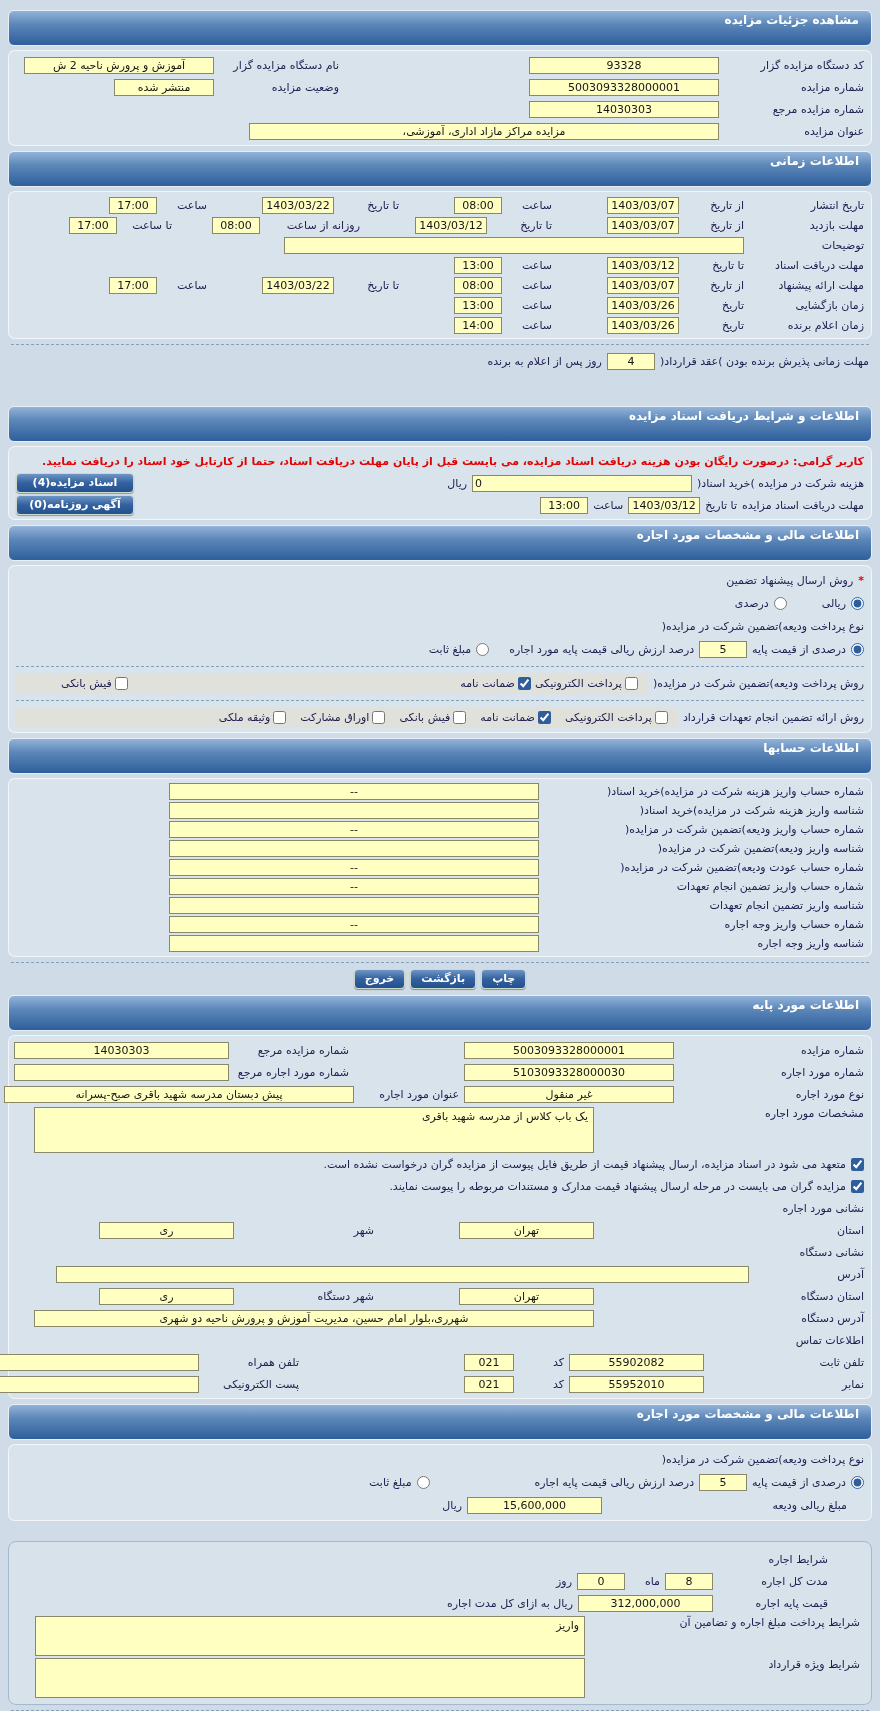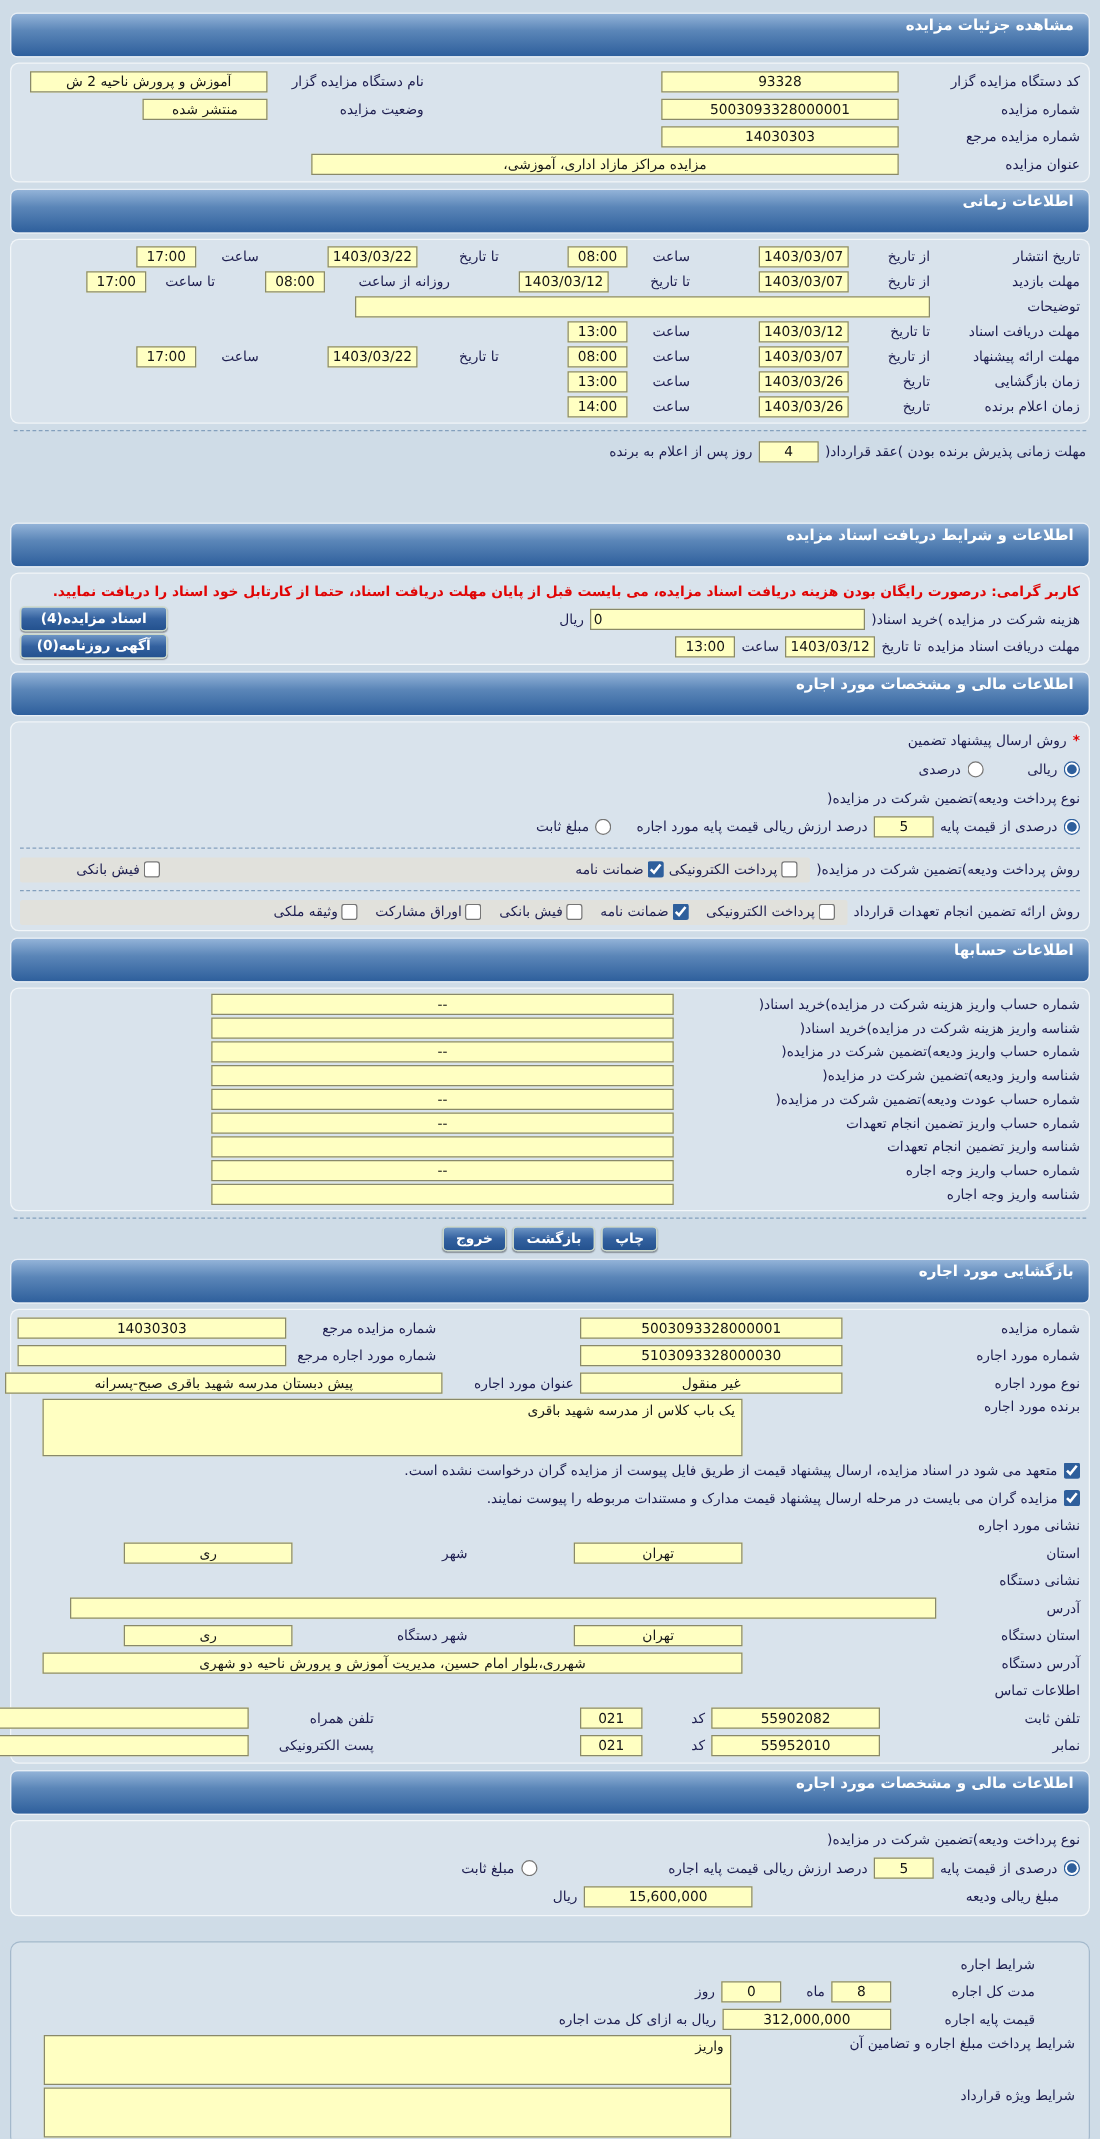--- a/index.html
+++ b/index.html
@@ -1,20 +1,20 @@
 <!DOCTYPE html>
 <html lang="fa"><head>
 <meta charset="utf-8">
 <style>
 *{box-sizing:border-box;margin:0;padding:0}
 html,body{width:880px}
 body{height:1711px;overflow:hidden;background:#cfdce7;font-family:"DejaVu Sans",sans-serif;font-size:11px;color:#1d1d4f}
 .page{direction:rtl;padding:5px 8px;height:100%}
 .bar{height:36px;line-height:18px;background:linear-gradient(to bottom,#93b3d8 0%,#5b86b8 40%,#2e5f9c 100%);border:1px solid #e8eef5;border-radius:6px;color:#fff;font-weight:700;font-size:12px;padding:0 12px;margin:5px 0 4px}
-.bar.gap{margin-top:46px}
+.bar.gap{margin-top:34px}
 .panel{background:rgba(255,255,255,.22);border:1px solid rgba(255,255,255,.65);border-radius:7px;padding:3px 4px}
 .box{background:rgba(255,255,255,.18);border:1px solid #a4b9cc;border-radius:8px;padding:6px 8px;margin-top:20px}
 .r{display:flex;align-items:center;min-height:22px;padding:0 3px;gap:5px}
 .r.t{min-height:20px}
 .r.a{min-height:19px}
 .r.f{min-height:23px}
 .r.top{align-items:flex-start;padding-top:2px}
 .center{justify-content:center}
 .lb{flex:none;white-space:nowrap}
 .lb.b{font-weight:400}
@@ -275,21 +275,21 @@
     </div>
   </div>
 
   <hr class="dash">
   <div class="r center">
     <button class="btn">چاپ</button>
     <button class="btn">بازگشت</button>
     <button class="btn">خروج</button>
   </div>
 
-  <div class="bar">بازگشایی مورد اجاره</div>
+  <div class="bar">اطلاعات مورد پایه</div>
 
   <div class="panel">
     <div class="r">
       <span class="lb w185">شماره مزایده</span>
       <input class="in w210 ml110" readonly="" value="5003093328000001" style="">
       <span class="lb w115">شماره مزایده مرجع</span>
       <input class="in w215" readonly="" value="14030303" style="">
     </div>
     <div class="r">
       <span class="lb w185">شماره مورد اجاره</span>
@@ -297,21 +297,21 @@
       <span class="lb w115">شماره مورد اجاره مرجع</span>
       <input class="in w215" readonly="" style="">
     </div>
     <div class="r">
       <span class="lb w185">نوع مورد اجاره</span>
       <input class="in w210" readonly="" value="غیر منقول" style="">
       <span class="lb w100">عنوان مورد اجاره</span>
       <input class="in w350" readonly="" value="پیش دبستان مدرسه شهید باقری صبح-پسرانه" style="">
     </div>
     <div class="r top">
-      <span class="lb w185 ml80">برنده مورد اجاره</span>
+      <span class="lb w185 ml80">مشخصات مورد اجاره</span>
       <textarea class="ta w560 h46" readonly="" style="">یک باب کلاس از مدرسه شهید باقری</textarea>
     </div>
     <div class="r">
       <input type="checkbox" checked="" style="">
       <span class="lb">متعهد می شود در اسناد مزایده، ارسال پیشنهاد قیمت از طریق فایل پیوست از مزایده گران درخواست نشده است.</span>
     </div>
     <div class="r">
       <input type="checkbox" checked="" style="">
       <span class="lb">مزایده گران می بایست در مرحله ارسال پیشنهاد قیمت مدارک و مستندات مربوطه را پیوست نمایند.</span>
     </div>

